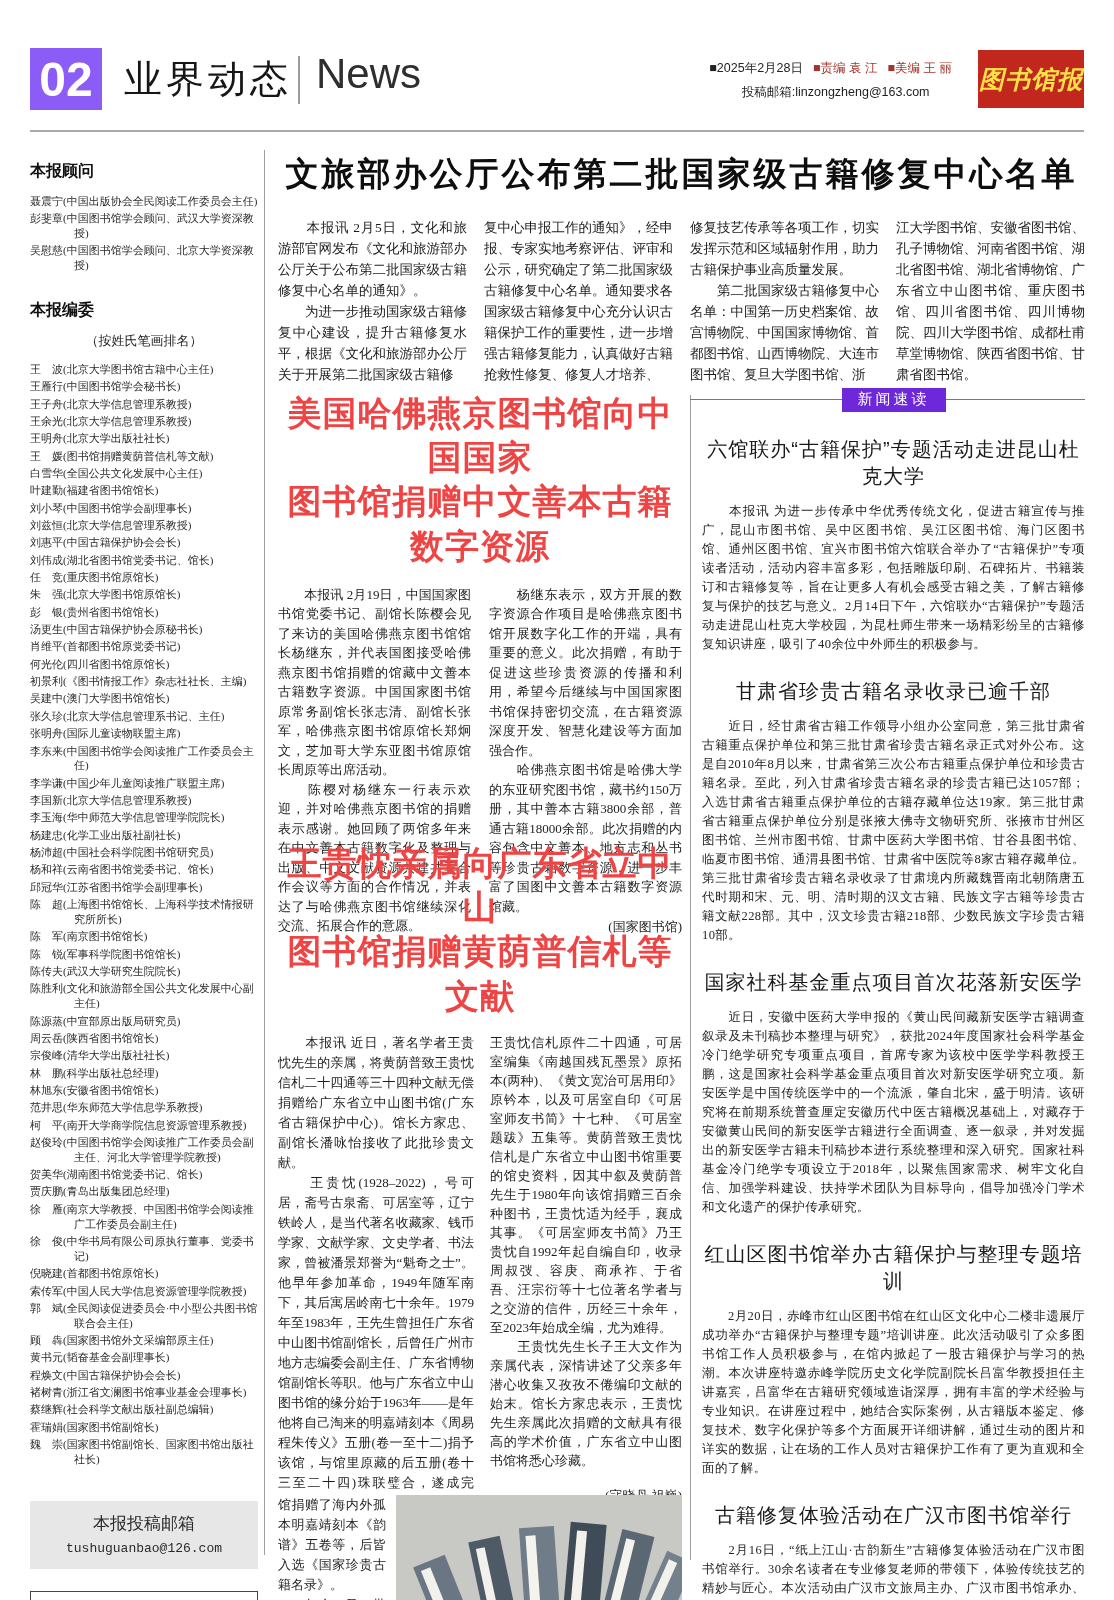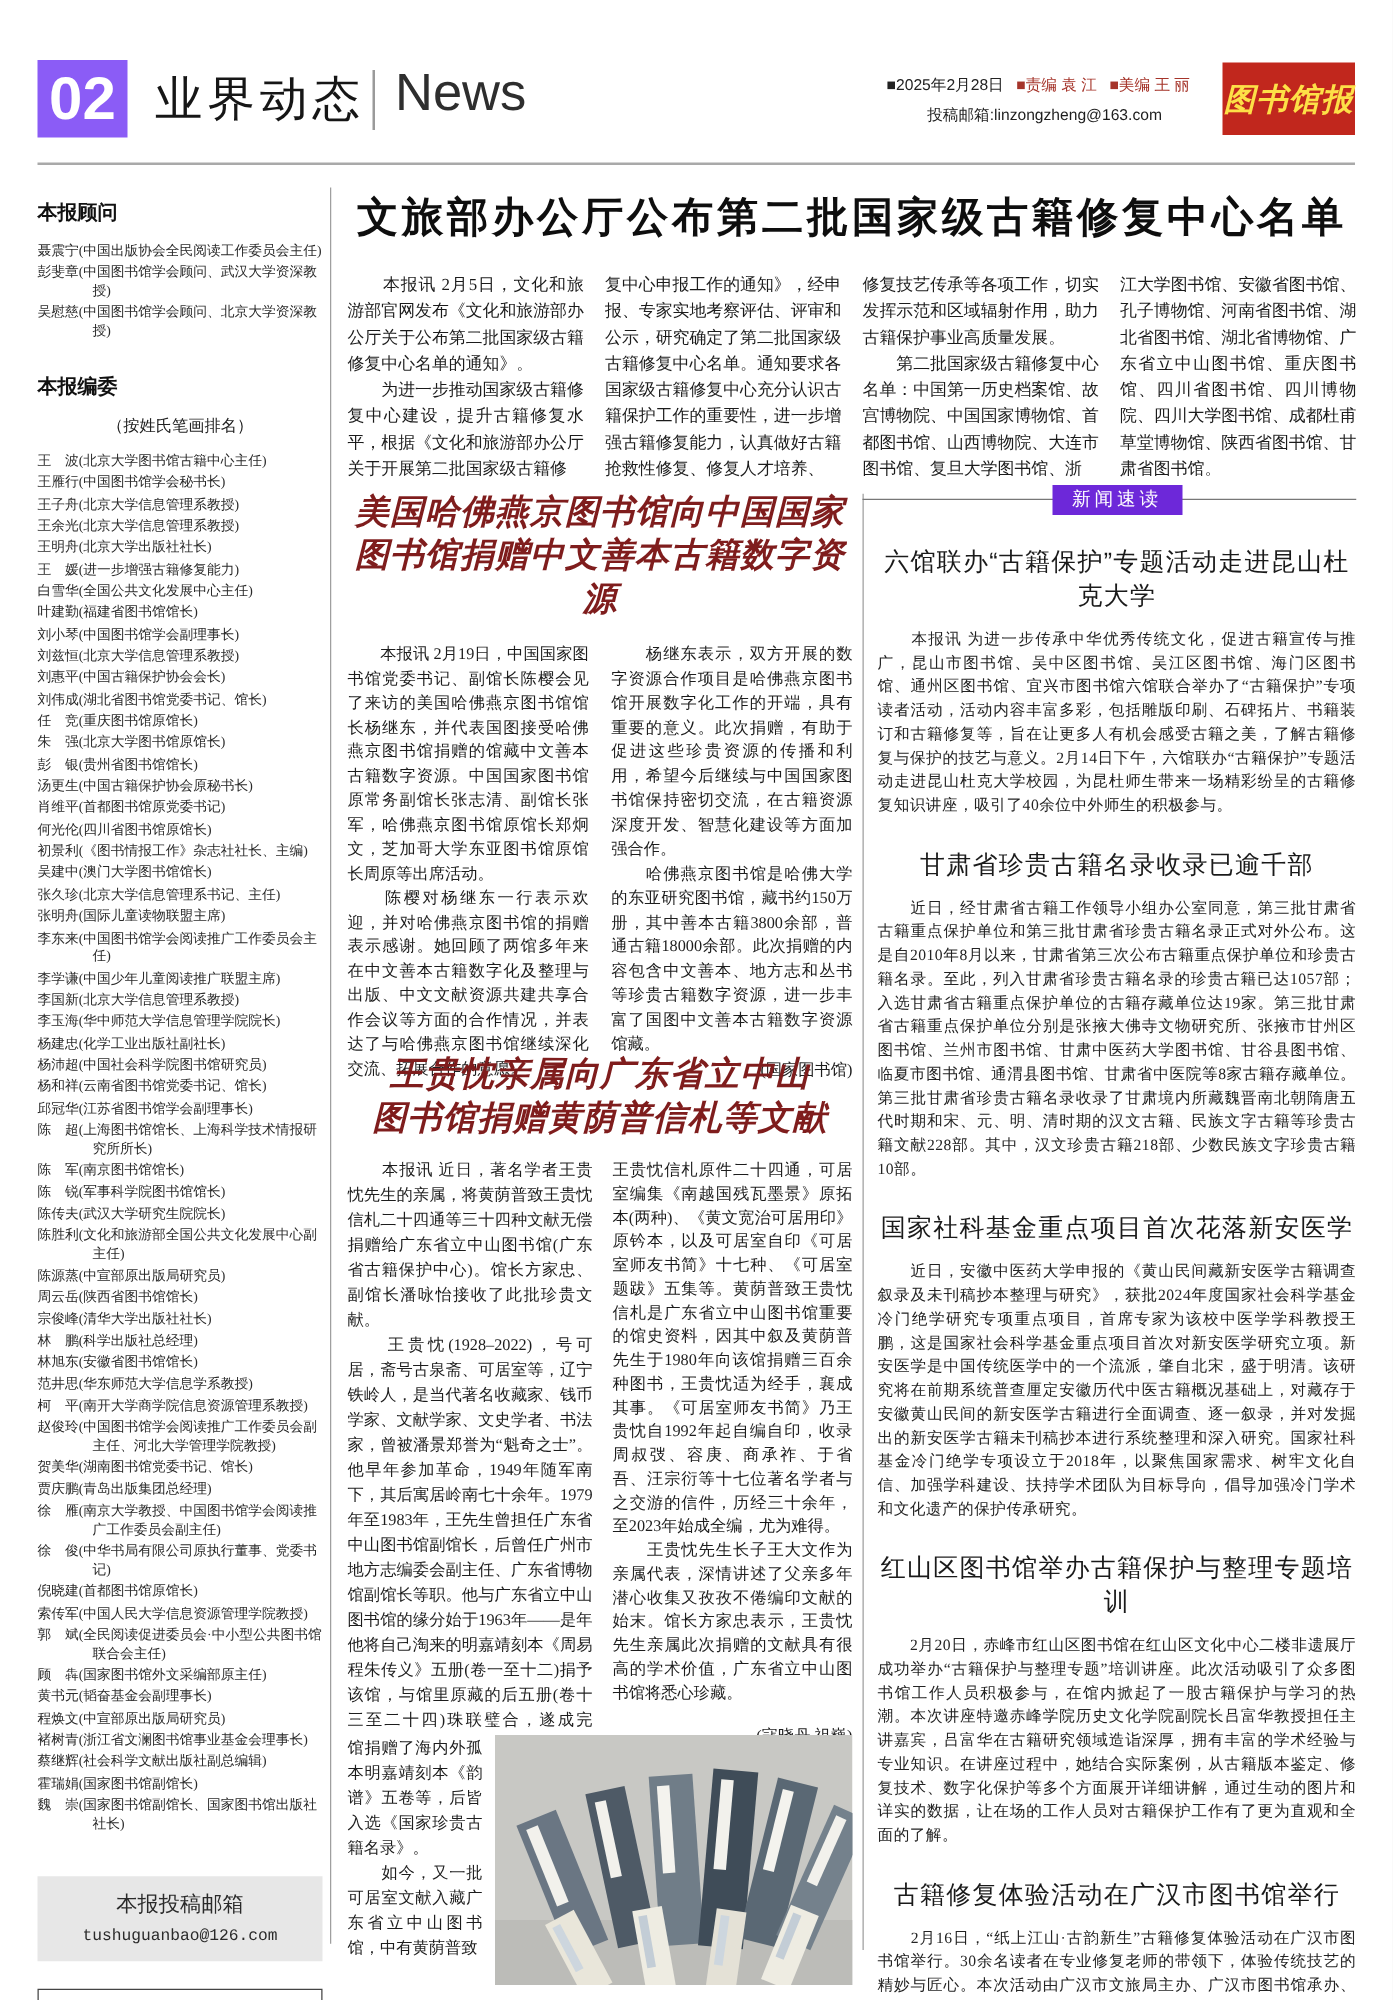--- a/index.html
+++ b/index.html
@@ -42,22 +42,22 @@
 
   
   .article1 { position:absolute; left:278px; top:152px; width:807px; }
   .a1-title { text-align:center; font-weight:bold; font-size:33px; letter-spacing:3px; color:#0e0e0e; }
   .cols4 { display:flex; gap:17px; margin-top:20px; }
   .cols4 > div { flex:1; }
   .body-text { font-size:13.5px; line-height:21px; text-align:justify; white-space:pre-wrap; color:#1b1b1b; }
 
   
   .article2 { position:absolute; left:278px; top:392px; width:404px; }
-  .a-title2 { text-align:center; font-weight:bold; font-size:27px; line-height:1.3; letter-spacing:1px;
-              white-space:pre-wrap; color:#7f1d1d;font-style:italic; }
+  .a-title2 { text-align:center; font-weight:bold; font-size:34px; line-height:1.3; letter-spacing:1px;
+              white-space:pre-wrap; color:#ef4444; }
   .cols2 { display:flex; gap:18px; margin-top:16px; }
   .cols2 > div { flex:1; }
   .a2col { font-size:13px; line-height:19.5px; text-align:justify; white-space:pre-wrap; }
   .byline { text-align:right; font-size:13px; margin-top:2px; }
 
   
   .article3 { position:absolute; left:278px; top:842px; width:404px; }
   .a3-body { position:relative; margin-top:14px; height:668px; }
   .a3-abs { position:absolute; overflow:hidden; }
   .a3txt { font-size:13px; line-height:20px; text-align:justify; white-space:pre-wrap; }
@@ -109,21 +109,21 @@
         <li>吴慰慈(中国图书馆学会顾问、北京大学资深教授)</li>
       </ul>
     <div class="side-heading" style="margin-top:26px;">本报编委</div>
     <div class="side-note">（按姓氏笔画排名）</div>
     <ul class="side-list">
         <li>王　波(北京大学图书馆古籍中心主任)</li>
         <li>王雁行(中国图书馆学会秘书长)</li>
         <li>王子舟(北京大学信息管理系教授)</li>
         <li>王余光(北京大学信息管理系教授)</li>
         <li>王明舟(北京大学出版社社长)</li>
-        <li>王　媛(进一步增强古籍修复能力)</li>
+        <li>王　媛(图书馆捐赠黄荫普信札等文献)</li>
         <li>白雪华(全国公共文化发展中心主任)</li>
         <li>叶建勤(福建省图书馆馆长)</li>
         <li>刘小琴(中国图书馆学会副理事长)</li>
         <li>刘兹恒(北京大学信息管理系教授)</li>
         <li>刘惠平(中国古籍保护协会会长)</li>
         <li>刘伟成(湖北省图书馆党委书记、馆长)</li>
         <li>任　竞(重庆图书馆原馆长)</li>
         <li>朱　强(北京大学图书馆原馆长)</li>
         <li>彭　银(贵州省图书馆馆长)</li>
         <li>汤更生(中国古籍保护协会原秘书长)</li>
@@ -156,21 +156,21 @@
         <li>赵俊玲(中国图书馆学会阅读推广工作委员会副主任、河北大学管理学院教授)</li>
         <li>贺美华(湖南图书馆党委书记、馆长)</li>
         <li>贾庆鹏(青岛出版集团总经理)</li>
         <li>徐　雁(南京大学教授、中国图书馆学会阅读推广工作委员会副主任)</li>
         <li>徐　俊(中华书局有限公司原执行董事、党委书记)</li>
         <li>倪晓建(首都图书馆原馆长)</li>
         <li>索传军(中国人民大学信息资源管理学院教授)</li>
         <li>郭　斌(全民阅读促进委员会·中小型公共图书馆联合会主任)</li>
         <li>顾　犇(国家图书馆外文采编部原主任)</li>
         <li>黄书元(韬奋基金会副理事长)</li>
-        <li>程焕文(中宣部原出版局研究员)</li>
+        <li>程焕文(中国古籍保护协会会长)</li>
         <li>褚树青(浙江省文澜图书馆事业基金会理事长)</li>
         <li>蔡继辉(社会科学文献出版社副总编辑)</li>
         <li>霍瑞娟(国家图书馆副馆长)</li>
         <li>魏　崇(国家图书馆副馆长、国家图书馆出版社社长)</li>
       </ul>
     <div class="email-box">
       <div class="t">本报投稿邮箱</div>
       <div class="a">tushuguanbao@126.com</div>
     </div>
     <div class="report-box">

